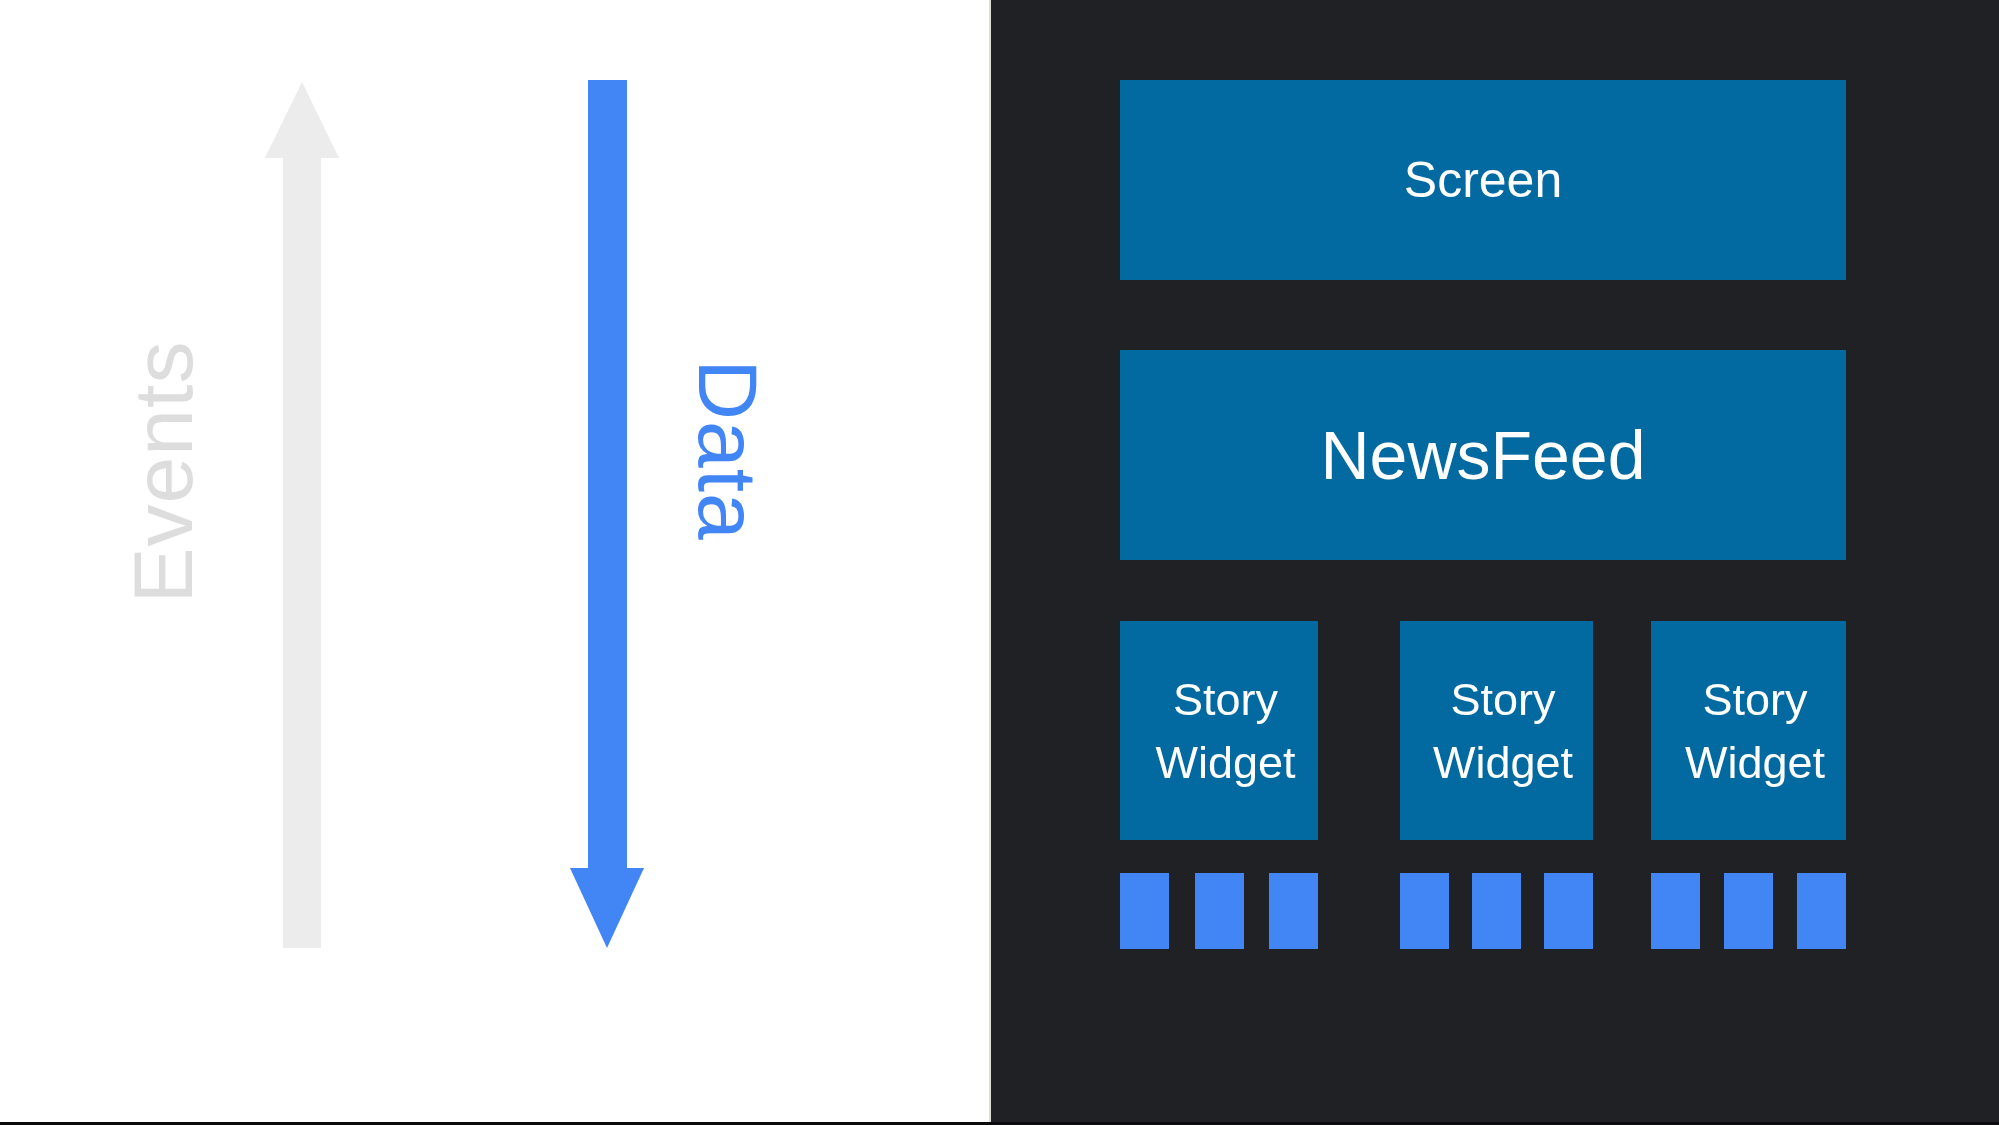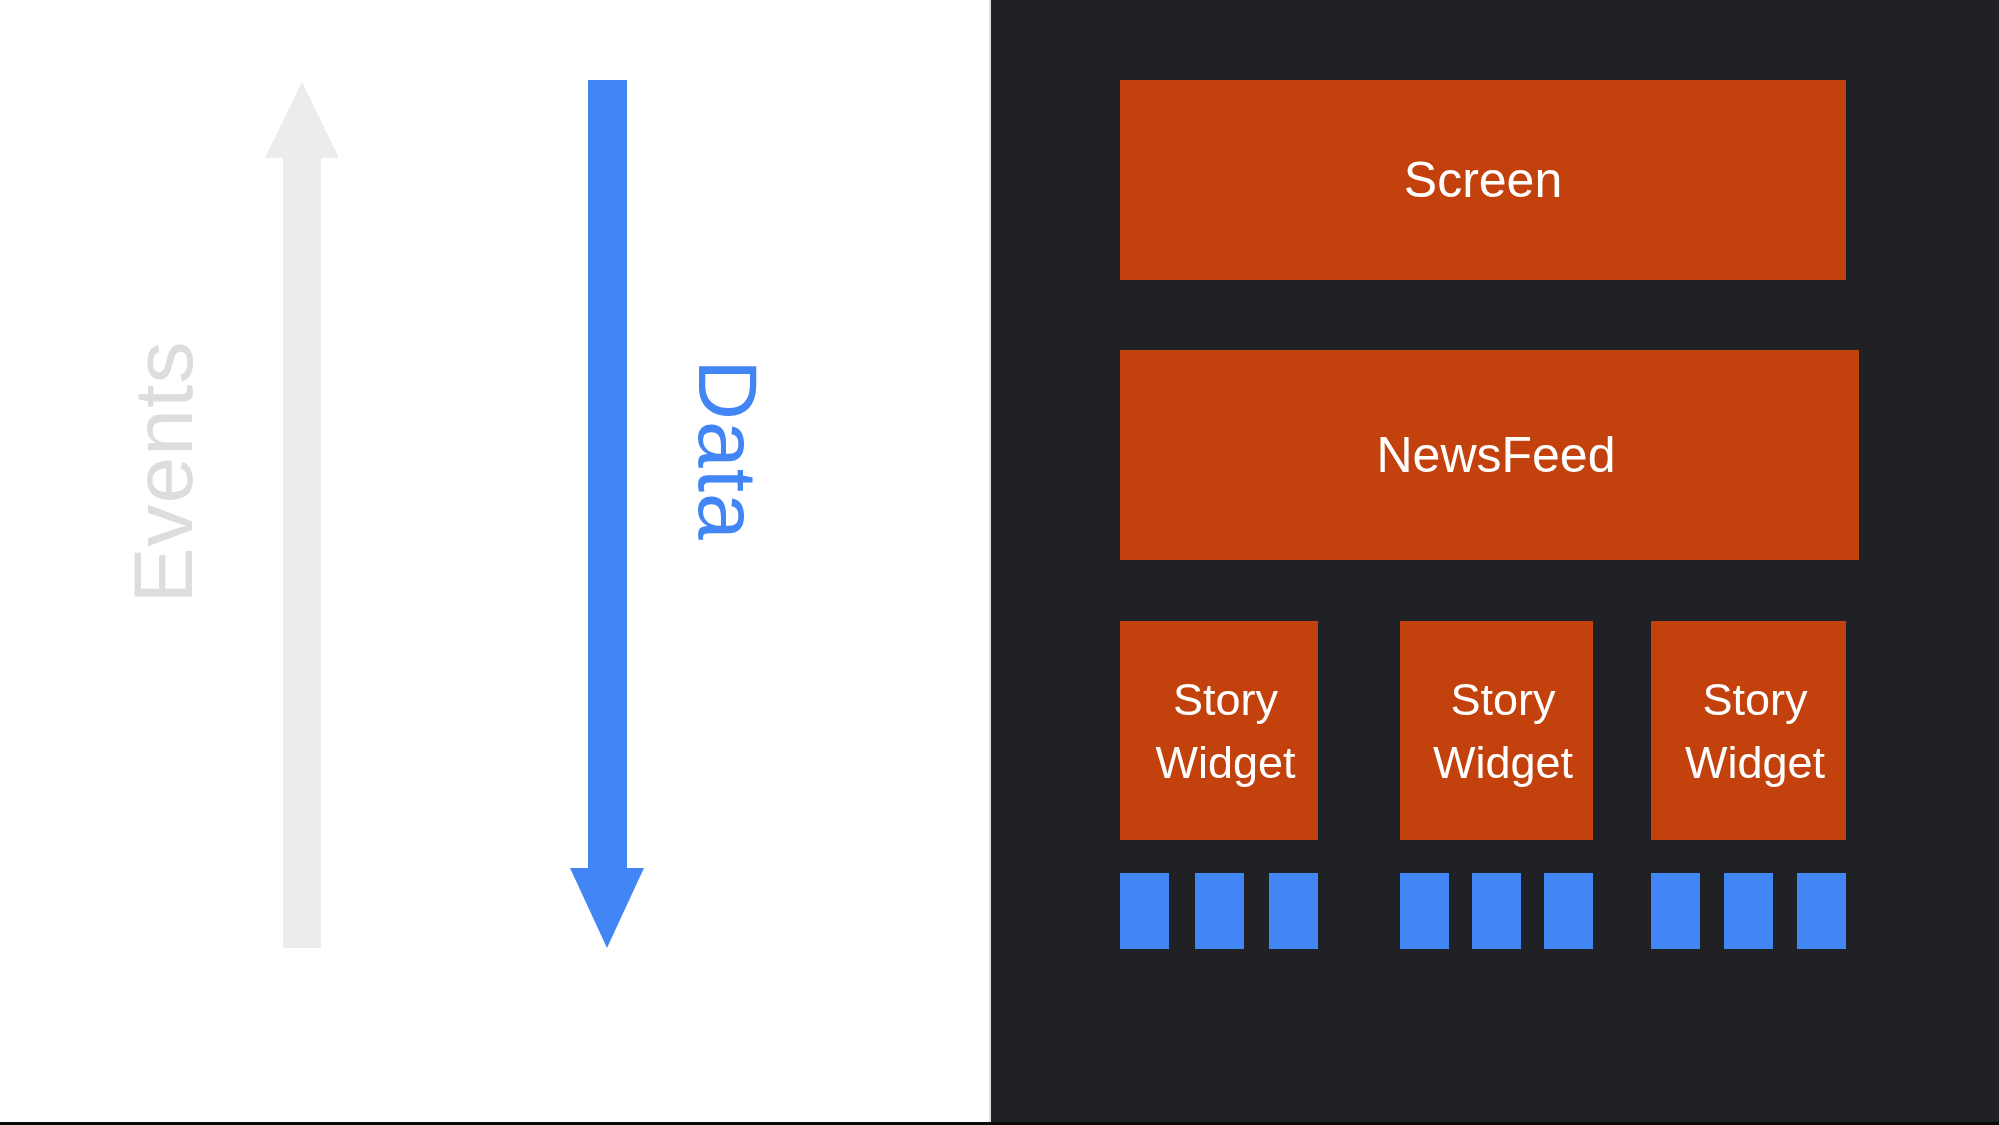--- a/index.html
+++ b/index.html
@@ -65,29 +65,29 @@
     background: #dfdcd6;
   }
   .dark-panel {
     position: absolute;
     left: 991px; top: 0;
     width: 1008px; height: 1125px;
     background: #202124;
   }
   .node {
     position: absolute;
-    background: #c2410c;
+    background: #0369a1;
     color: #ffffff;
     display: flex;
     align-items: center;
     justify-content: center;
     text-align: center;
   }
   .node-screen   { left: 129px; top: 80px;  width: 726px; height: 200px; font-size: 50px; }
-  .node-newsfeed { left: 129px; top: 350px; width: 726px; height: 210px; font-size: 50px; padding-left: 13px; }
+  .node-newsfeed { left: 129px; top: 350px; width: 726px; height: 210px; font-size: 68px; }
 
   .story-col { position: absolute; top: 621px; }
   .story-col.c1 { left: 129px; width: 198px; }
   .story-col.c2 { left: 409px; width: 193px; }
   .story-col.c3 { left: 660px; width: 195px; }
   .story-col .node-story {
     position: relative;
     width: 100%; height: 219px;
     font-size: 45px;
     line-height: 1.4;

